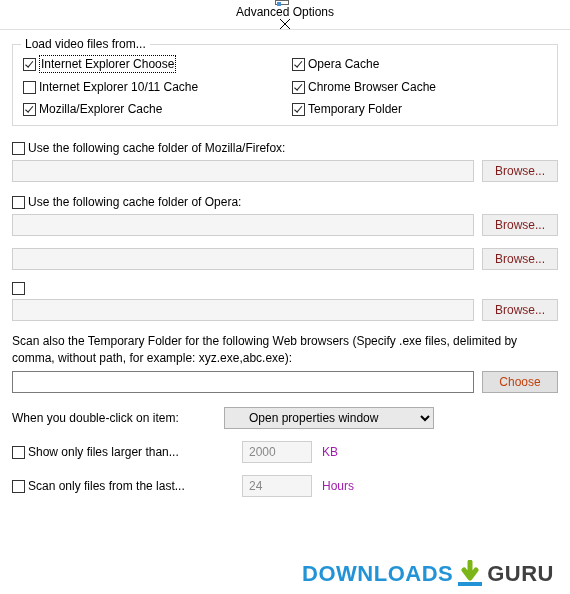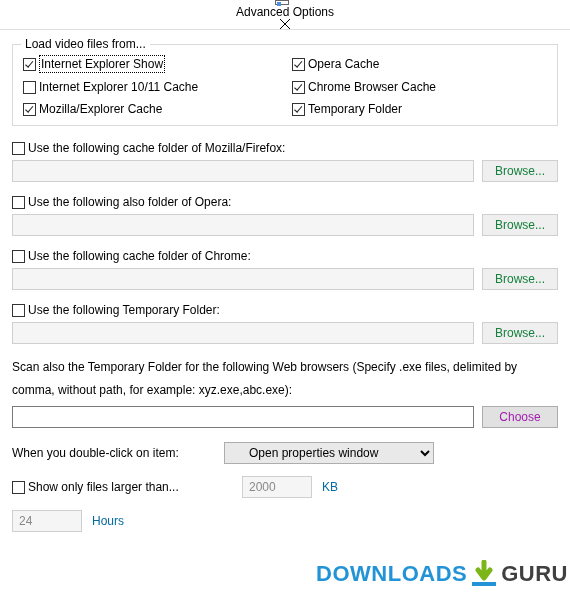--- a/index.html
+++ b/index.html
@@ -117,35 +117,35 @@
   }
   .path-input.enabled {
     background: #fff;
     border: 1px solid #7a7a7a;
   }
   .btn {
     width: 76px;
     height: 22px;
     border: 1px solid #cfcfcf;
     background: #efefef;
-    color: #15803d;
+    color: #7f1d1d;
     font: inherit;
     text-align: center;
     line-height: 20px;
     cursor: default;
   }
   .btn.enabled {
     border: 1px solid #adadad;
-    color: #a21caf;
+    color: #c2410c;
     background: #e1e1e1;
     cursor: pointer;
   }
   .desc-text {
     margin-top: 12px;
-    line-height: 23px;
+    line-height: 17px;
   }
   .row-flex {
     display: flex;
     align-items: center;
     gap: 2px;
     margin-top: 14px;
   }
   .row-flex .lbl { width: 210px; }
   select.combo {
     flex: 0 0 210px;
@@ -158,24 +158,24 @@
   .num-input {
     width: 70px;
     height: 22px;
     border: 1px solid #cfcfcf;
     background: #f5f5f5;
     color: #888;
     text-align: left;
     padding: 8px 6px;
     font: inherit;
   }
-  .unit { color: #0369a1; }
+  .unit { color: #a21caf; }
   .watermark {
     position: absolute;
-    right: 2px; bottom: 6px;
+    right: 16px; bottom: 6px;
     display: flex; align-items: center;
     font-weight: 700;
     font-family: Arial, sans-serif;
     letter-spacing: 0.5px;
   }
   .watermark .dl { color: #2293d6; font-size: 22px; }
   .watermark .guru { color: #404040; font-size: 22px; }
   .watermark svg { width: 30px; height: 28px; margin: 0 2px; }
   .below-row { display:flex; align-items:center; gap:10px; margin-top:12px; }
   .below-row .left { display:flex; gap:3px; width:220px; }
@@ -195,21 +195,21 @@
   </div>
 </div>
 
 <div class="content">
 
   <div class="groupbox">
     <span class="groupbox-legend">Load video files from...</span>
     <div class="cb-grid" id="cb-grid">
         <label class="cb">
           <span class="cb-box checked"></span>
-          <span class="cb-label dotted">Internet Explorer Show</span>
+          <span class="cb-label dotted">Internet Explorer Choose</span>
         </label>
         <label class="cb">
           <span class="cb-box checked"></span>
           <span class="cb-label">Opera Cache</span>
         </label>
         <label class="cb">
           <span class="cb-box"></span>
           <span class="cb-label">Internet Explorer 10/11 Cache</span>
         </label>
         <label class="cb">
@@ -234,41 +234,34 @@
           <span>Use the following cache folder of Mozilla/Firefox:</span>
         </label>
       </div>
       <div class="path-row">
         <input class="path-input" disabled="" style="">
         <div class="btn">Browse...</div>
       </div>
       <div class="opt-row">
         <label class="cb">
           <span class="cb-box"></span>
-          <span>Use the following also folder of Opera:</span>
+          <span>Use the following cache folder of Opera:</span>
         </label>
       </div>
       <div class="path-row">
         <input class="path-input" disabled="" style="">
         <div class="btn">Browse...</div>
       </div>
-      <div class="opt-row">
-        <label class="cb">
-          <span class="cb-box"></span>
-          <span>Use the following cache folder of Chrome:</span>
-        </label>
-      </div>
       <div class="path-row">
         <input class="path-input" disabled="" style="">
         <div class="btn">Browse...</div>
       </div>
       <div class="opt-row">
         <label class="cb">
           <span class="cb-box"></span>
-          <span>Use the following Temporary Folder:</span>
         </label>
       </div>
       <div class="path-row">
         <input class="path-input" disabled="" style="">
         <div class="btn">Browse...</div>
       </div>
     </div>
 
   <div class="desc-text">Scan also the Temporary Folder for the following Web browsers (Specify .exe files, delimited by comma, without path, for example: xyz.exe,abc.exe):</div>
   <div class="path-row">
@@ -286,20 +279,24 @@
   <div class="below-row">
     <label class="left cb">
       <span class="cb-box"></span>
       <span>Show only files larger than...</span>
     </label>
     <input class="num-input" value="2000" style="">
     <span class="unit">KB</span>
   </div>
 
   <div class="below-row">
+    <label class="left cb">
+      <span class="cb-box"></span>
+      <span>Scan only files from the last...</span>
+    </label>
     <input class="num-input" value="24" style="">
     <span class="unit">Hours</span>
   </div>
 
 </div>
 
 <div class="watermark">
   <span class="dl">DOWNLOADS</span>
   <svg viewBox="0 0 30 28">
     <rect x="3" y="22" width="24" height="4" fill="#2293d6"></rect>

